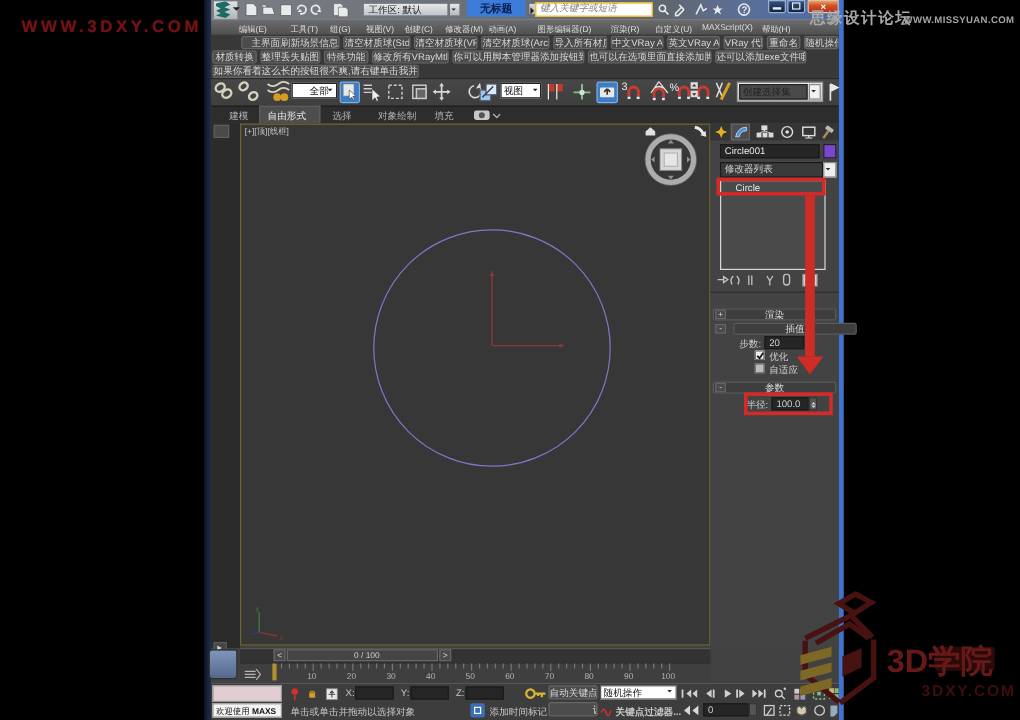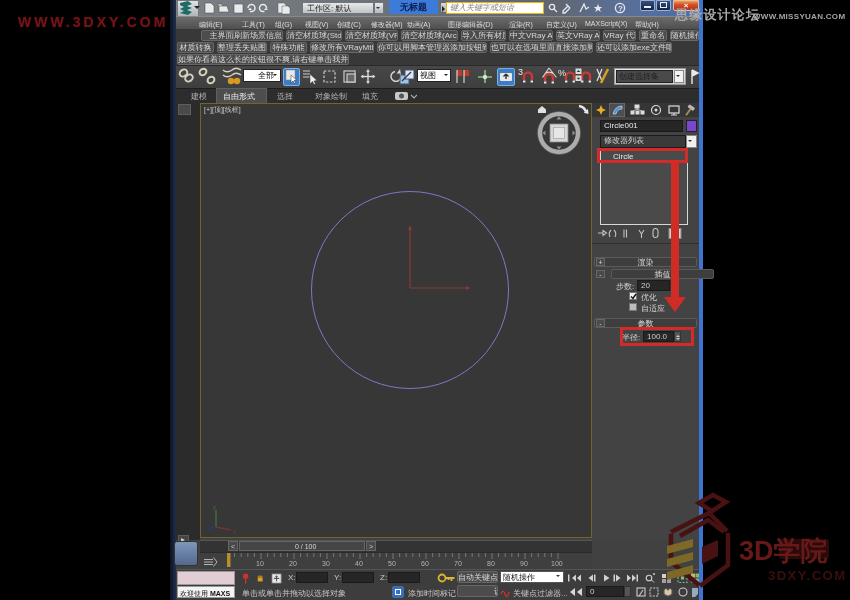--- a/index.html
+++ b/index.html
@@ -416,21 +416,21 @@
 <div class="abs" style="left:395px;top:589px;width:6px;height:6px;border:1.5px solid #fff;"></div>
 <span class="abs" style="left:408px;top:588px;color:#c8c8c8;font-size:8px;">添加时间标记</span>
 
 <div class="btn" style="left:457px;top:571px;width:41px;height:12px;line-height:11px;">自动关键点</div>
 <div class="btn" style="left:457px;top:585px;width:41px;height:12px;line-height:11px;padding-left:36px;">设置关键点</div>
 <div class="abs" style="left:500px;top:571px;width:64px;height:12px;background:#fff;border:1px solid #555;color:#111;font-size:8px;line-height:11px;padding-left:2px;">随机操作</div>
 <div class="abs" style="left:556px;top:575px;width:0;height:0;border:2.5px solid transparent;border-top-color:#333;"></div>
 <svg class="abs" style="left:500px;top:586px;" width="12" height="11" viewBox="0 0 12 11">
     <path d="M1 8 q2 -6 4 0 q2 6 4 -2" stroke="#d03030" stroke-width="1.2" fill="none"></path>
   </svg>
-<span class="abs" style="left:513px;top:588px;color:#c8c8c8;font-size:8px;">关键点过滤器...</span>
+<span class="abs" style="left:513px;top:588px;color:#c8c8c8;font-size:8px;font-weight:bold;">关键点过滤器...</span>
 
 <svg class="abs" style="left:567px;top:572px;" width="132" height="12" viewBox="0 0 132 12">
   <g fill="#d0d0d0">
     <path d="M1 2.5 h1.5 v7 H1 z M9 2.5 v7 l-4 -3.5 z M14 2.5 v7 l-4 -3.5 z"></path>
     <path d="M26 2.5 v7 l-4.5 -3.5 z M27 2.5 h1.5 v7 H27 z"></path>
     <path d="M37 2.5 l5.5 3.5 -5.5 3.5 z"></path>
     <path d="M49 2.5 v7 l4.5 -3.5 z M48 2.5 h-1.5 v7 H48 z"></path>
     <path d="M60 2.5 v7 l4 -3.5 z M65 2.5 v7 l4 -3.5 z M69.5 2.5 h1.5 v7 h-1.5 z"></path>
     <circle cx="82" cy="6" r="2.8" fill="none" stroke="#d0d0d0" stroke-width="1.1"></circle>
     <path d="M84.5 8 l2.5 2.5 M86 2 l2 0 m-1 -1 l0 2" stroke="#d0d0d0" stroke-width="1" fill="none"></path>

